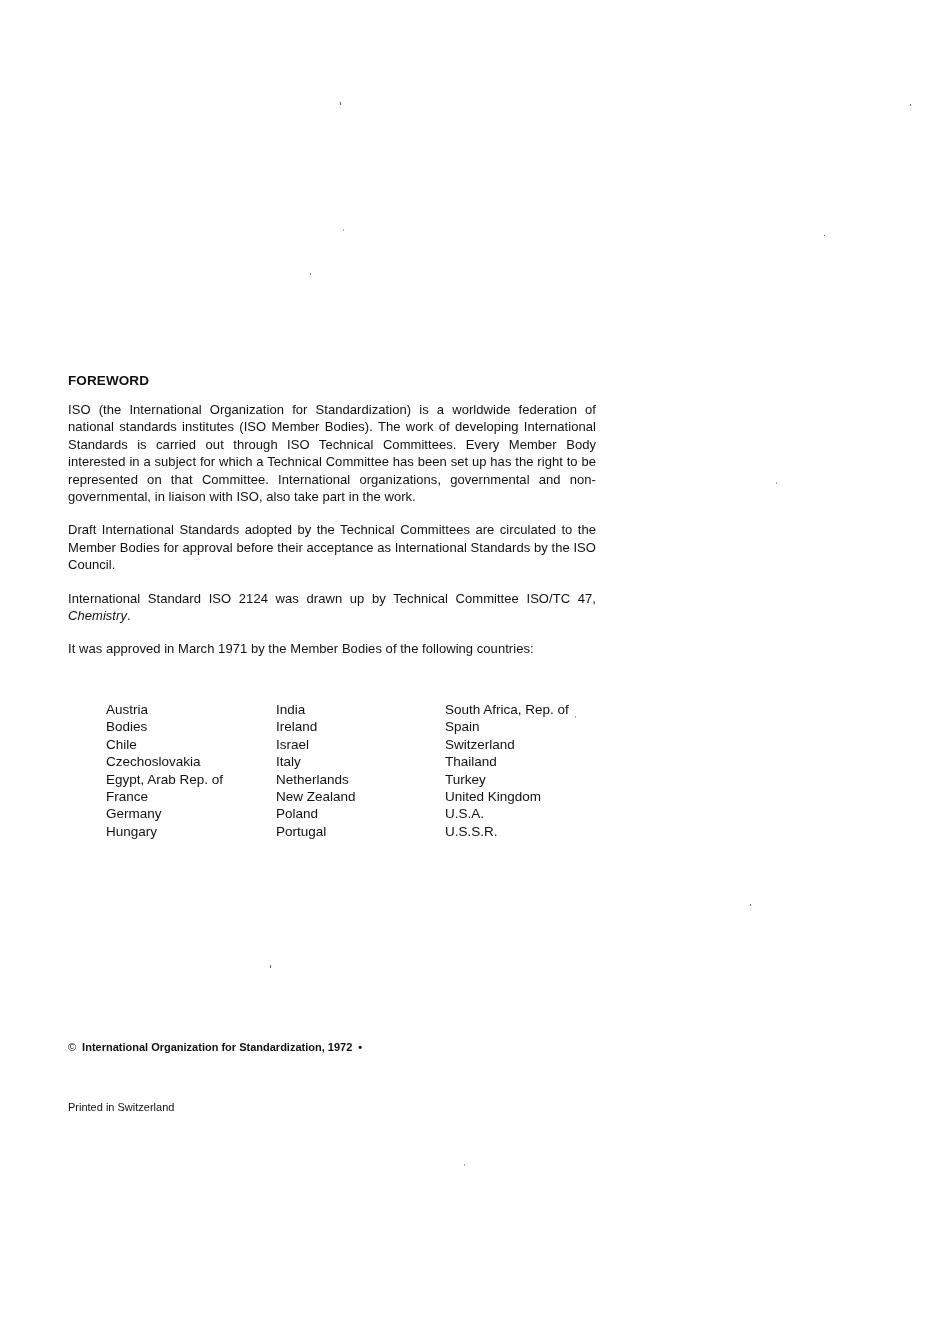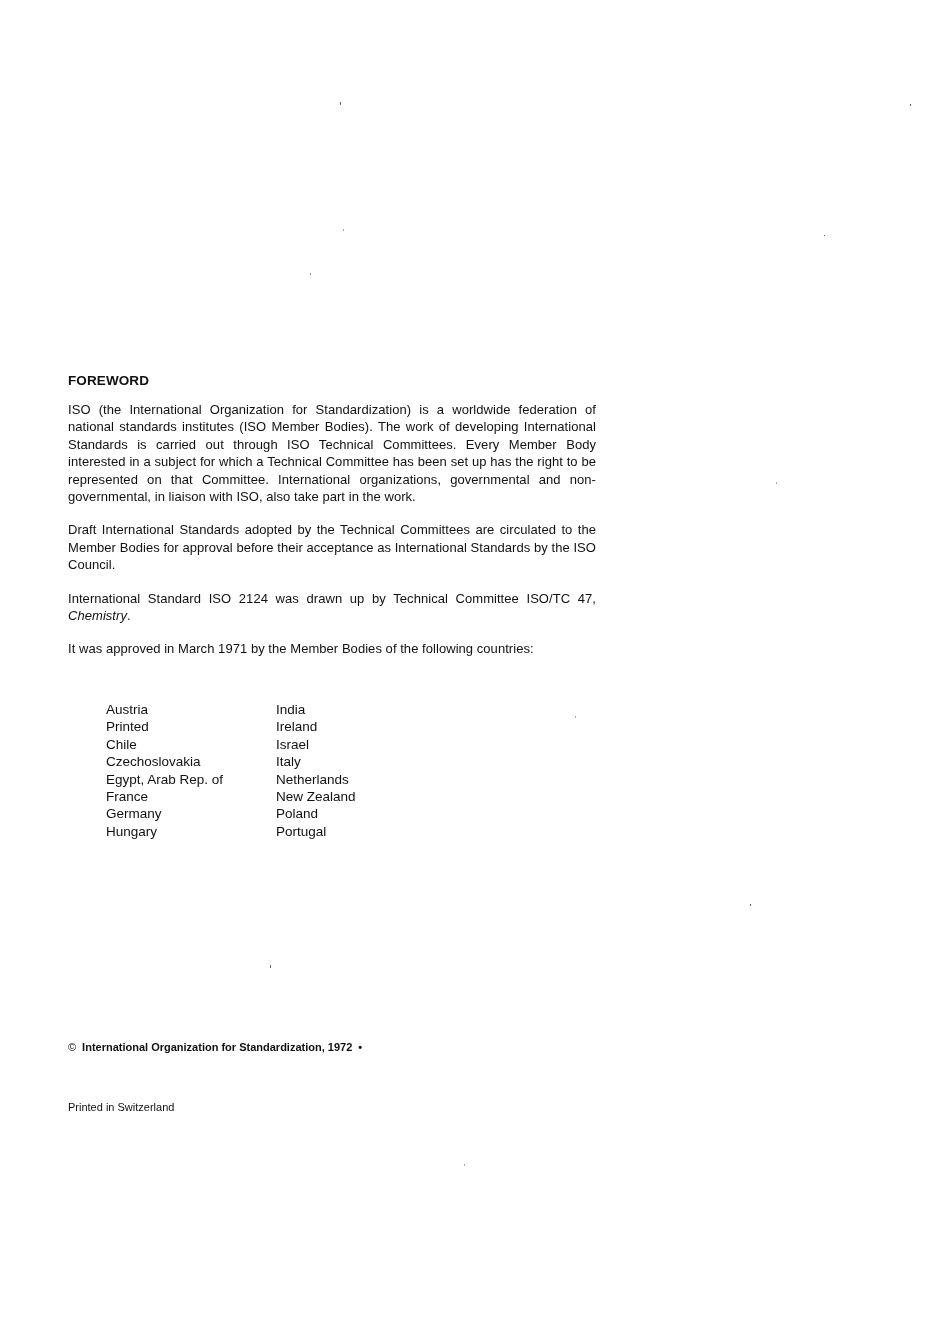--- a/index.html
+++ b/index.html
@@ -119,38 +119,48 @@
     <p class="para p2">Draft International Standards adopted by the Technical Committees are circulated to the Member Bodies for approval before their acceptance as International Standards by the ISO Council.</p>
 
     <p class="para"><span>International Standard ISO 2124 was drawn up by Technical Committee ISO/TC 47, </span><span class="italic">Chemistry</span><span>.</span></p>
 
     <p class="para">It was approved in March 1971 by the Member Bodies of the following countries:</p>
   </div>
 
   <div class="countries">
     <div class="country-col c1">
       <div>Austria</div>
-      <div>Printed</div>
+      <div>Bodies</div>
       <div>Chile</div>
       <div>Czechoslovakia</div>
       <div>Egypt, Arab Rep. of</div>
       <div>France</div>
       <div>Germany</div>
       <div>Hungary</div>
     </div>
     <div class="country-col c2">
       <div>India</div>
       <div>Ireland</div>
       <div>Israel</div>
       <div>Italy</div>
       <div>Netherlands</div>
       <div>New Zealand</div>
       <div>Poland</div>
       <div>Portugal</div>
     </div>
+    <div class="country-col c3">
+      <div>South Africa, Rep. of</div>
+      <div>Spain</div>
+      <div>Switzerland</div>
+      <div>Thailand</div>
+      <div>Turkey</div>
+      <div>United Kingdom</div>
+      <div>U.S.A.</div>
+      <div>U.S.S.R.</div>
+    </div>
   </div>
 
 
   <div class="copyright">
     <span class="sym">©</span><span>International Organization for Standardization, 1972</span><span class="bullet">•</span>
   </div>
 
   <div class="printed">Printed in Switzerland</div>
 
 </div>

